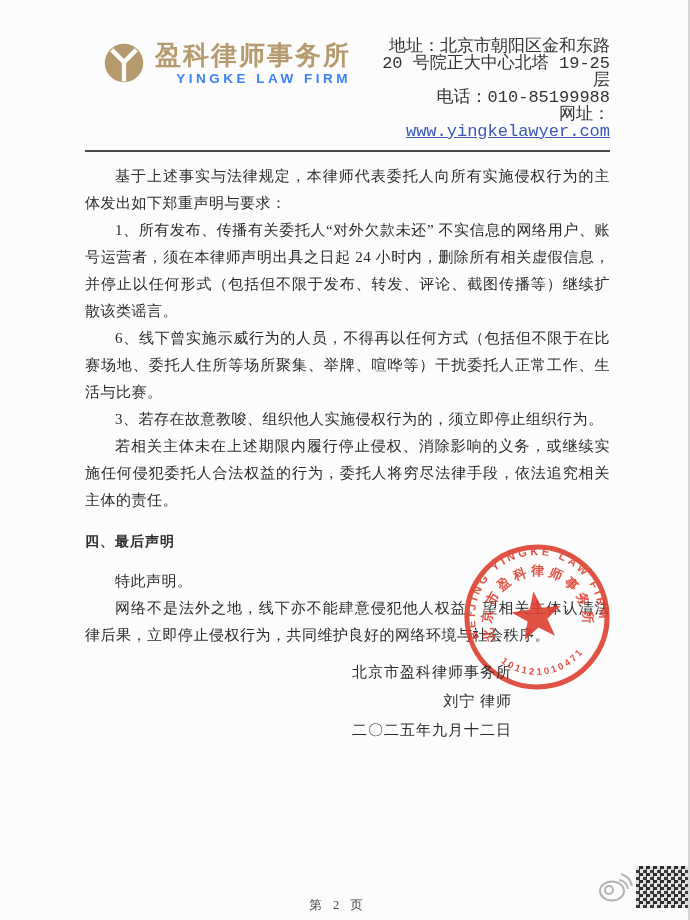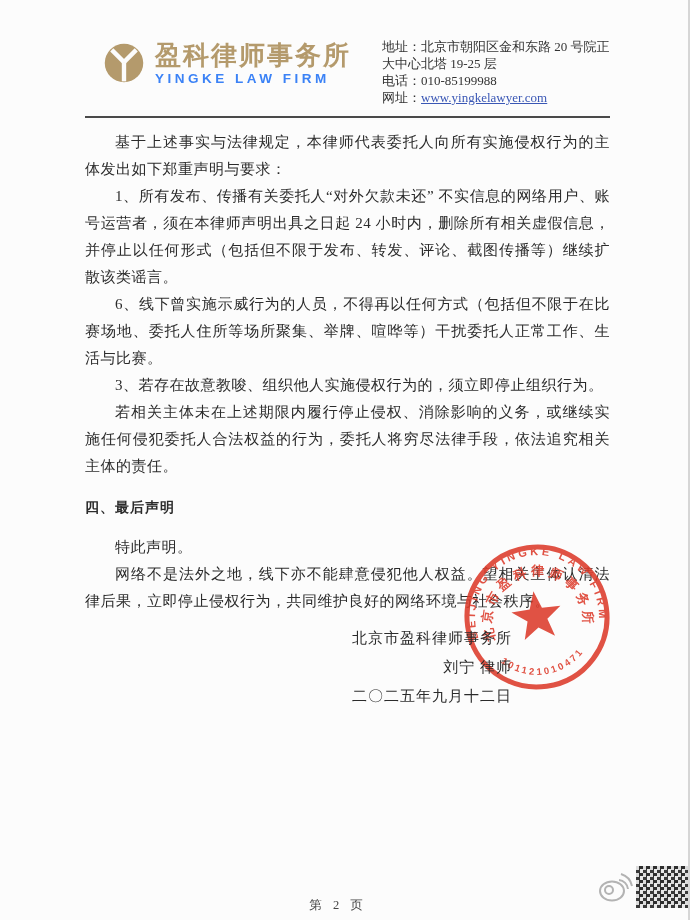--- a/index.html
+++ b/index.html
@@ -10,29 +10,29 @@
     box-sizing:border-box;
     position:relative;
     overflow:hidden;
     font-family:"Liberation Serif","DejaVu Serif",serif;
     color:#2b2b2b;
   }
   .page{position:absolute;inset:0;padding:36px 78px 0 85px;}
 
   
   .letterhead{display:flex;justify-content:space-between;align-items:flex-start;
-    border-bottom:2px solid #4a4a4a;padding-bottom:10px;min-height:56px;}
+    border-bottom:2px solid #4a4a4a;padding-bottom:10px;min-height:56px;text-align:right;}
   .brand{display:flex;align-items:flex-start;gap:10px;margin-left:18px;margin-top:4px;}
   .brand-logo{width:42px;height:42px;flex:0 0 auto;margin-top:2px;}
   .brand-names{display:flex;flex-direction:column;}
   .brand-cn{font-size:26px;font-weight:bold;color:#b49a6c;letter-spacing:2px;line-height:30px;
     font-family:"Liberation Sans","DejaVu Sans",sans-serif;}
   .brand-en{font-size:13.5px;font-weight:bold;color:#3b82f6;letter-spacing:3.5px;line-height:18px;
     font-family:"Liberation Sans","DejaVu Sans",sans-serif;}
-  .contact{width:228px;font-size:13px;line-height:17px;color:#333;margin-top:2px;}
+  .contact{width:228px;font-size:17px;line-height:17px;color:#333;margin-top:2px;font-family:Liberation Mono, monospace;}
   .contact .row{white-space:normal;}
   .contact a{color:#3a57b5;text-decoration:underline;}
 
   
   .doc-body{margin-top:11px;font-size:15px;line-height:27px;text-align:justify;letter-spacing:0.5px;}
   .doc-body p{margin:0;text-indent:2em;}
   .doc-heading{font-weight:bold;font-size:14px;margin:14px 0 13px;letter-spacing:1px;}
 
   
   .sig-block{position:relative;z-index:2;margin-top:9px;text-align:right;

